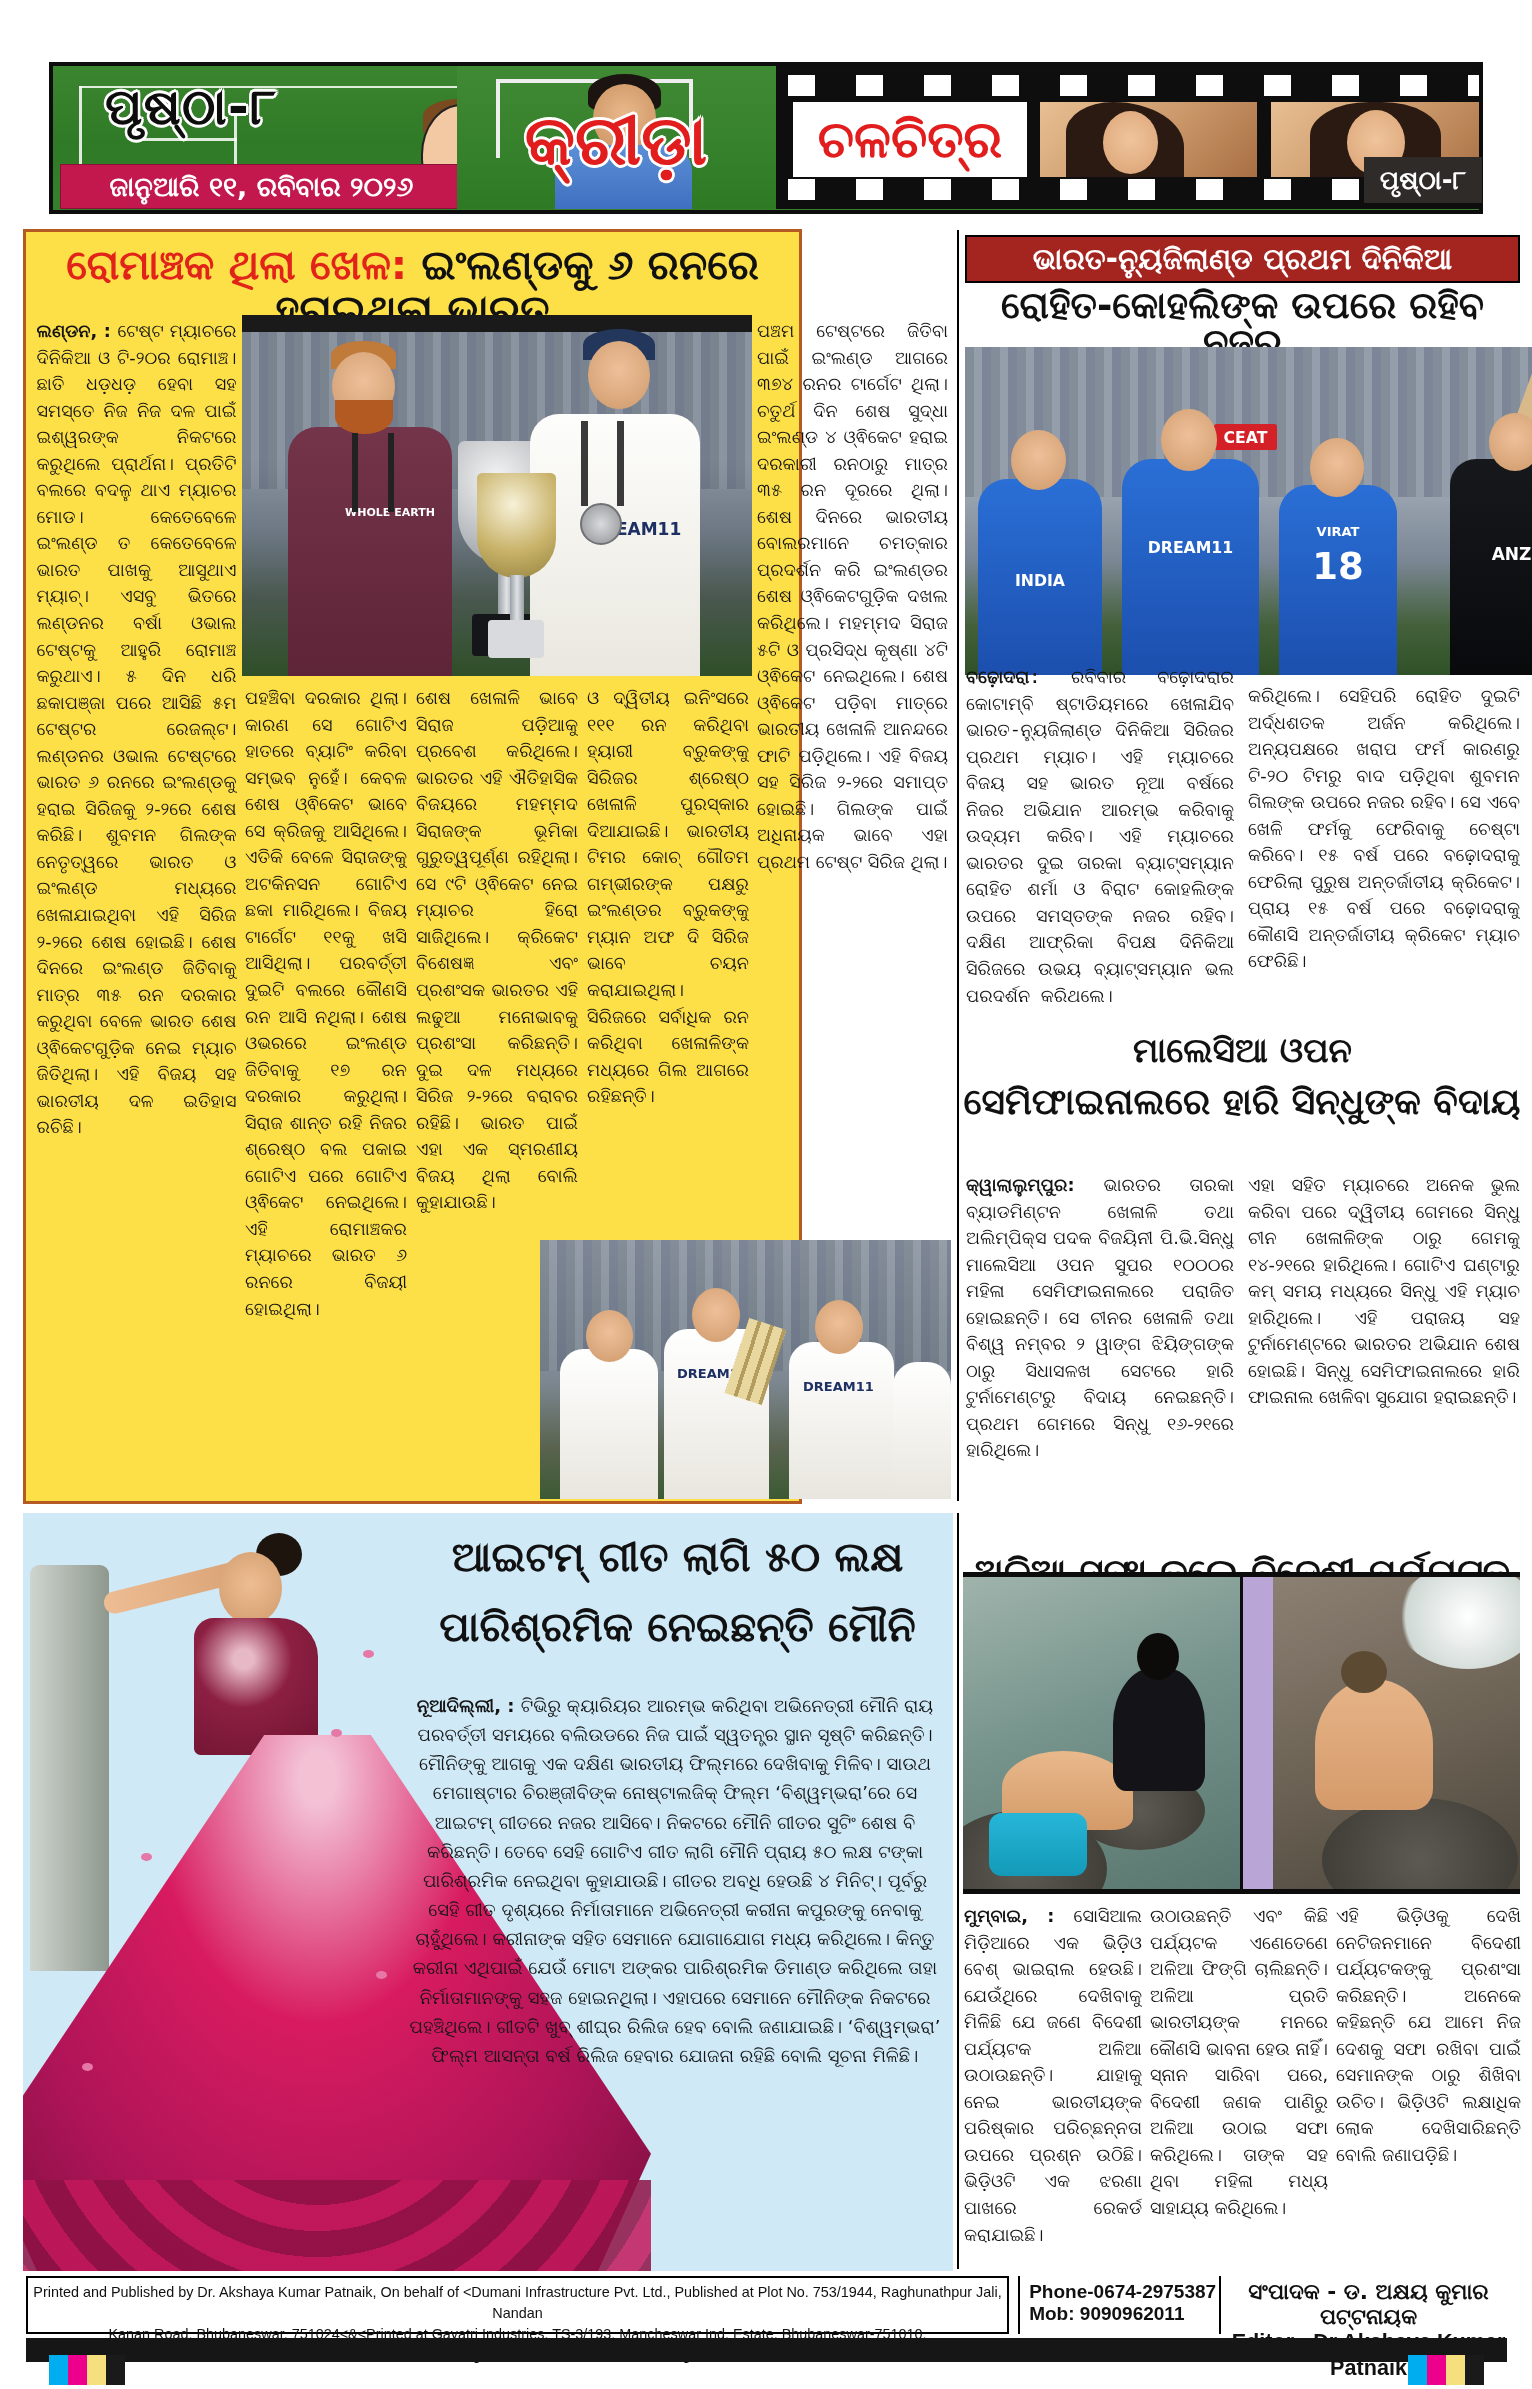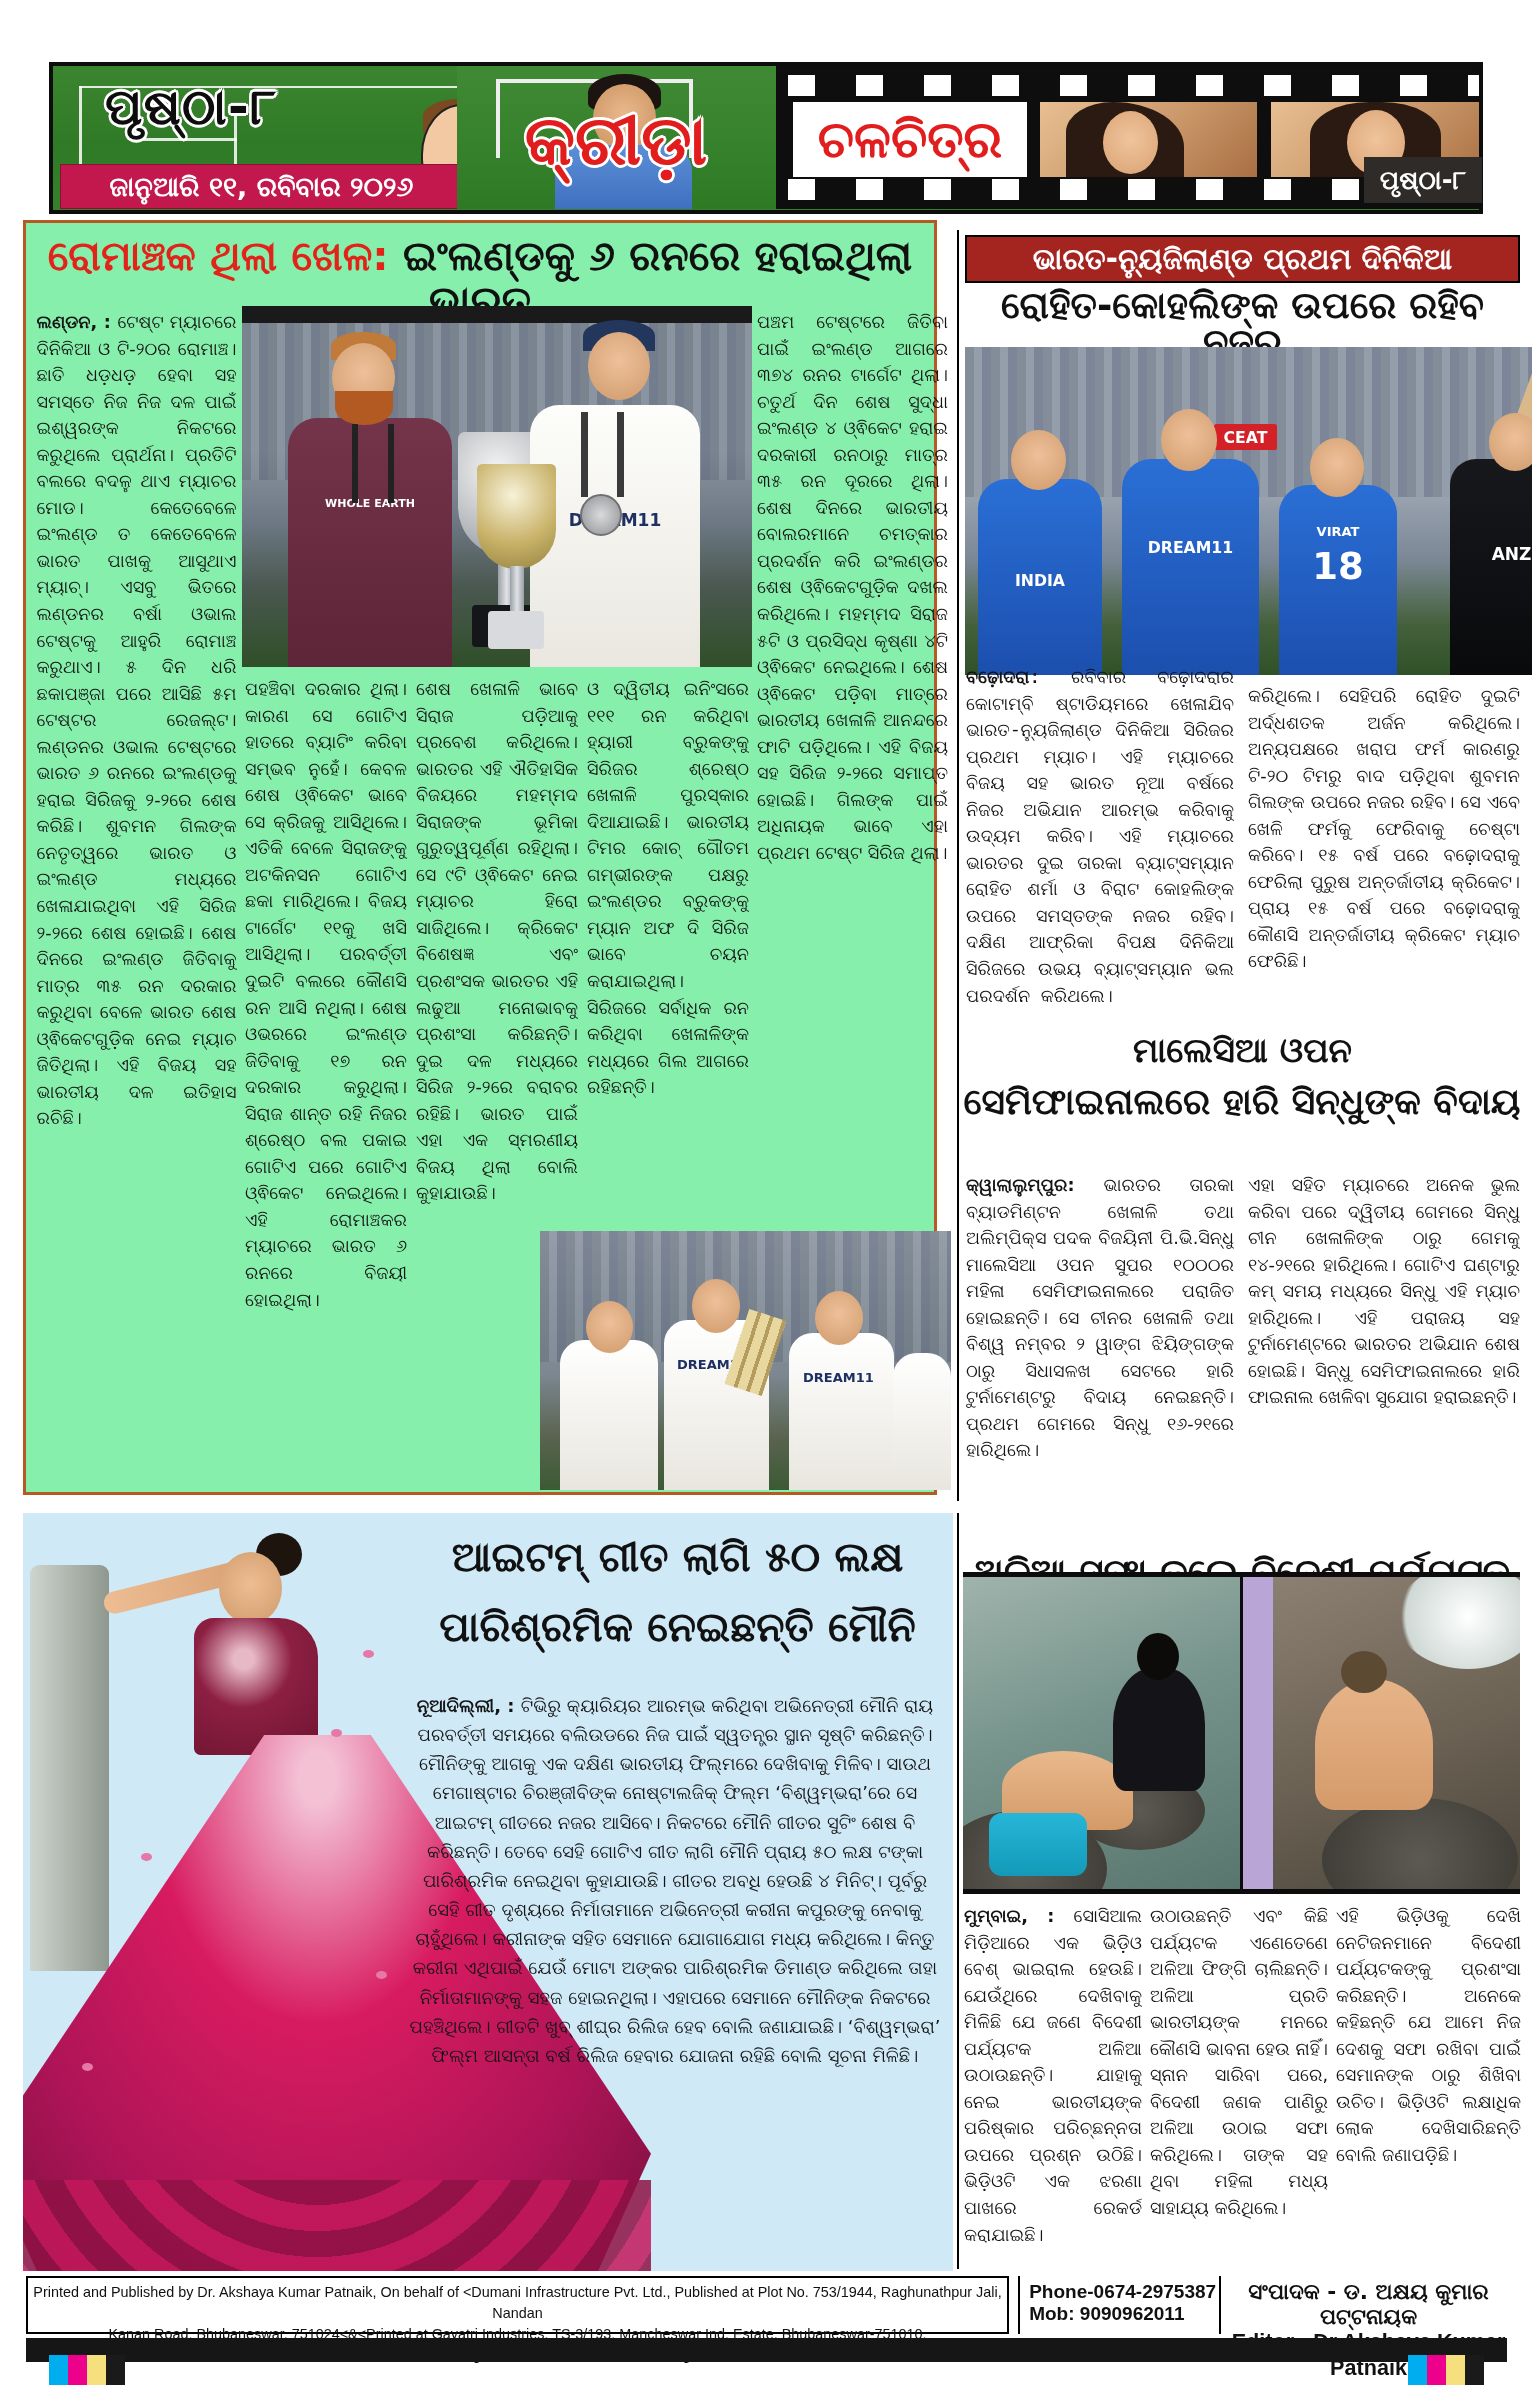--- a/index.html
+++ b/index.html
@@ -33,39 +33,39 @@
   #cinema-title{font-size:51px;font-weight:700;color:#e11d1d;line-height:1;}
   .actress{background:linear-gradient(135deg,#e8c093,#c99668 55%,#a86f43);}
   .hair{position:absolute;background:#2a1a12;}
   .face{position:absolute;background:radial-gradient(circle at 50% 45%,#f0c49c,#d9a273);border-radius:50%;}
   #frame-a1{left:264px;width:217px;}
   #frame-a2{left:495px;width:217px;}
   #mast-badge{left:1364px;top:157px;width:118px;height:46px;background:#2f2b28;color:#fff;font-size:26px;font-weight:700;
       display:flex;align-items:center;justify-content:center;}
 
   
-  #main-article{left:23px;top:220px;width:914px;height:1275px;background:#86efac;border:3.3px solid #b55a22;box-sizing:border-box;}
+  #main-article{left:23px;top:229px;width:779px;height:1275px;background:#fde047;border:3.3px solid #b55a22;box-sizing:border-box;}
   #ma-headline{left:0;top:10.5px;width:100%;text-align:center;font-size:41px;font-weight:700;line-height:1.1;}
   #ma-headline .red{color:#e2231a;}
   .odia-body{font-size:17.7px;line-height:1.5;text-align:justify;overflow:hidden;color:#141414;}
   .dateline{font-weight:700;}
   #ma-col1{left:10.5px;top:86px;width:200px;height:1170px;}
   #ma-col2{left:219px;top:453px;width:162px;height:809px;}
   #ma-col3{left:390px;top:453px;width:162px;height:809px;}
   #ma-col4{left:561px;top:453px;width:162px;height:550px;}
   #ma-col5{left:731px;top:86px;width:191px;height:917px;}
 
   
   #photo1{left:216px;top:83px;width:510px;height:361px;overflow:hidden;
       background:linear-gradient(180deg,#1a1a1a 0 17px,#8b95a0 17px 40%,#6d7884 60%,#4a5850 78%,#2f4f28);}
   .crowd{position:absolute;left:0;right:0;opacity:.35;
       background:repeating-linear-gradient(90deg,#5a6470 0 9.2px,#8a93a0 9.2px 17px,#46506b 17px 26px);}
   .torso{position:absolute;border-radius:29px 29px 0 0;}
   .head{position:absolute;border-radius:50%;background:radial-gradient(circle at 50% 42%,#eec09a,#cf9a6b);}
-  .jersey-label{position:absolute;font-weight:700;text-align:center;width:100%;}
+  .jersey-label{position:absolute;font-weight:700;text-align:center;width:100%;padding-left:20px;}
   #p1-man-left{left:46px;bottom:0;width:164px;height:249px;background:linear-gradient(180deg,#74344a,#5e2438);}
   #p1-head-left{left:90px;top:37px;width:63px;height:69px;}
   #p1-beard{left:93px;top:85px;width:58px;height:34px;border-radius:0 0 50% 50%;background:#b35a22;}
   #p1-hairL{left:89px;top:26px;width:65px;height:27.5px;border-radius:50% 50% 0 0;background:#c07a3a;}
   #p1-lanyard{left:110px;bottom:164px;width:30px;height:79px;border-left:6.5px solid #222;border-right:6.5px solid #222;}
   #p1-label-left{left:-39px;bottom:137px;color:#fff;font-size:11px;}
   .trophy-bowl{position:absolute;background:radial-gradient(circle at 40% 30%,#f4f4f4,#b9bcc0 60%,#8e9297);border-radius:7.9px 7.9px 59px 59px;}
   .trophy-stem{position:absolute;background:linear-gradient(90deg,#9aa0a6,#dfe2e5,#9aa0a6);}
   .trophy-base{position:absolute;background:#15161a;border-radius:3.9px;}
   #p1-man-right{right:52px;bottom:0;width:170px;height:262px;background:linear-gradient(180deg,#fdfdfb,#e9e7df);}

